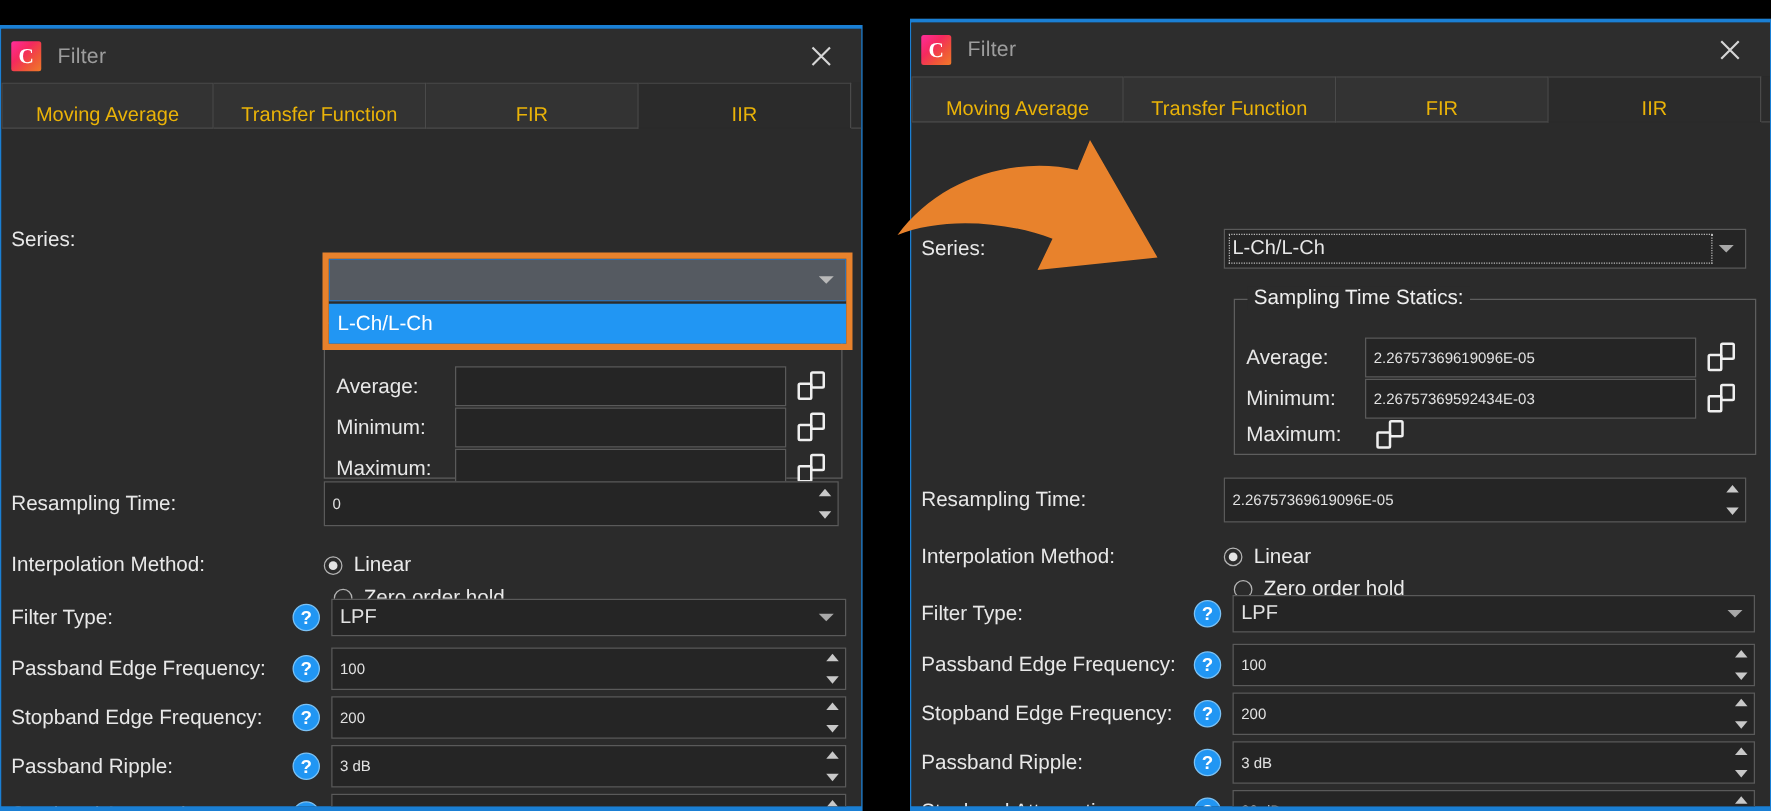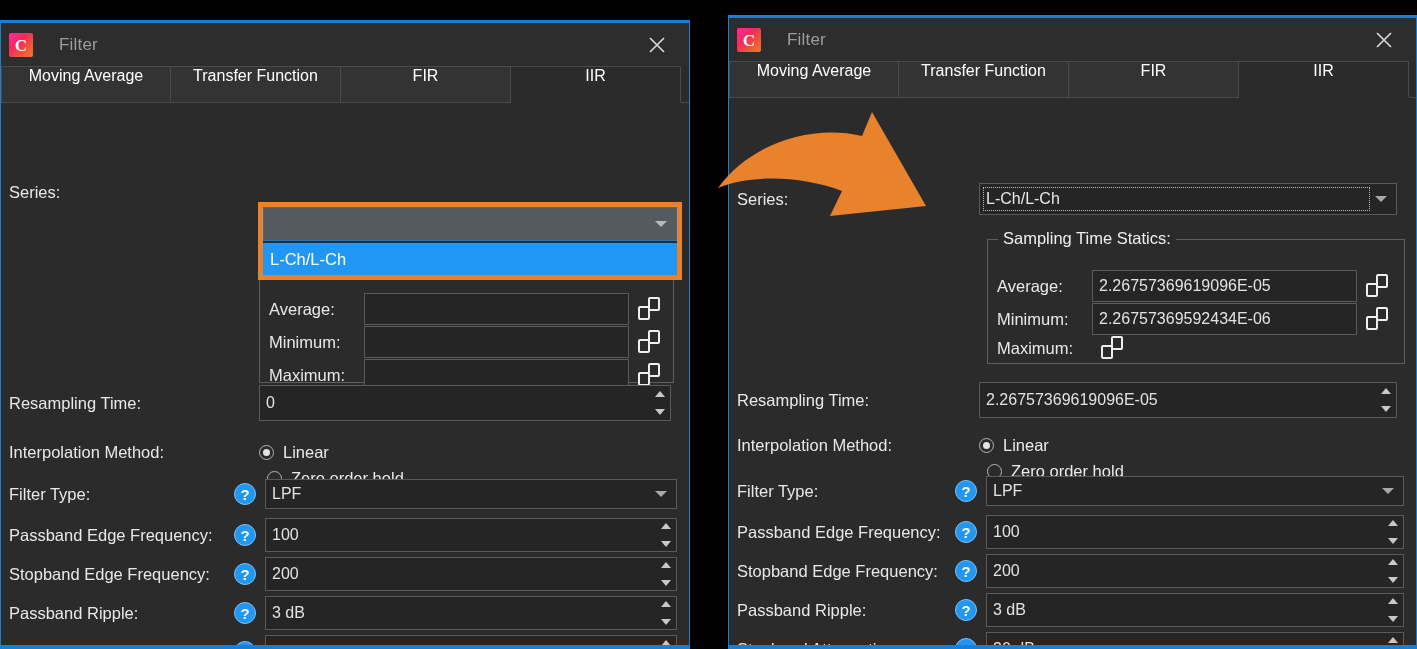--- a/index.html
+++ b/index.html
@@ -60,21 +60,21 @@
     text-align: center;
     color: #ffffff;
     font-size: 17px;
     font-weight: bold;
     font-family: "Liberation Serif", serif;
     line-height: 1;
   }
   .title-text {
     color: #9d9d9d;
     font-size: 17px;
-    margin-left: 26px;
+    margin-left: 13px;
     letter-spacing: .2px;
   }
   .close-btn {
     position: absolute;
     right: 18px;
     top: 50%;
     transform: translateY(-50%);
     width: 28px; height: 28px;
     color: #d6d6d6;
     display: flex;
@@ -85,23 +85,23 @@
 
   
   .tabbar {
     display: flex;
     height: 37px;
     background: #2b2b2b;
     box-sizing: border-box;
   }
   .tab {
     display: flex;
-    align-items: flex-start;
+    align-items: flex-end;
     justify-content: center;
-    color: #ffffff;
+    color: #eab308;
     font-size: 16px;
     background: #333333;
     border: 1px solid #4a4a4a;
     border-left: none;
     box-sizing: border-box;
     white-space: nowrap;
   }
   .tab:first-child { border-left: 1px solid #4a4a4a; }
   .tab.active {
     background: #2b2b2b;
@@ -121,21 +121,21 @@
     color: #e8e8e8;
     font-size: 16.5px;
     white-space: nowrap;
   }
 
   
   .field {
     background: #252525;
     border: 1px solid #5a5a5a;
     color: #e2e2e2;
-    font-size: 16px;
+    font-size: 12px;
     box-sizing: border-box;
     display: flex;
     align-items: center;
     padding-left: 6px;
     height: 30px;
   }
 
   .combo {
     background: #252525;
     border: 1px solid #5a5a5a;
@@ -508,21 +508,21 @@
       <div class="row" style="position:absolute; left:268px; top:172px; width:410px;">
         <span class="lbl" style="width:95px">Average:</span>
         <div class="field" style="width:265px; height:32px;">2.26757369619096E-05</div>
         <div class="copy-ic" style="margin-left:9px;">
             <b></b>
             <s></s>
           </div>
       </div>
       <div class="row" style="position:absolute; left:268px; top:205px; width:410px;">
         <span class="lbl" style="width:95px">Minimum:</span>
-        <div class="field" style="width:265px; height:32px;">2.26757369592434E-06</div>
+        <div class="field" style="width:265px; height:32px;">2.26757369592434E-03</div>
         <div class="copy-ic" style="margin-left:9px;">
             <b></b>
             <s></s>
           </div>
       </div>
       <div class="row" style="position:absolute; left:268px; top:238px; width:410px;">
         <span class="lbl" style="width:95px">Maximum:</span>
         <div class="copy-ic" style="margin-left:9px;">
             <b></b>
             <s></s>

